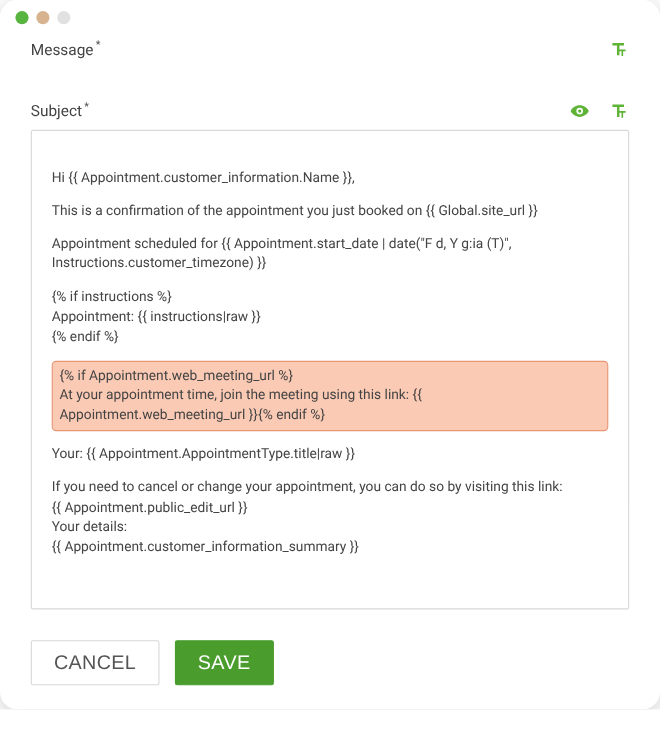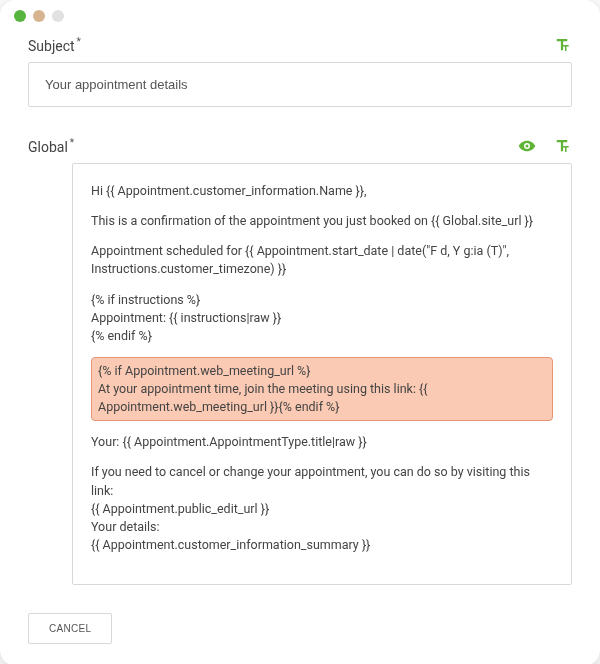--- a/index.html
+++ b/index.html
@@ -48,42 +48,41 @@
     padding: 14px 16px;
     font-size: 13px;
     color: #555;
     outline: none;
     background: #fff;
   }
   .gap { height: 30px; }
   .message-box {
     border: 1px solid #d8d8d8;
     border-radius: 2px;
-    padding: 18px 18px;
+    padding: 34px 18px;
     font-size: 12.5px;
     color: #444;
     line-height: 1.45;
-    margin-left: 44px;
   }
   .message-box p { margin: 0 0 12px 0; }
   .highlight {
     background: #fbcab4;
     border: 1px solid #e89574;
     border-radius: 4px;
     padding: 4px 6px;
     margin: 0 0 12px 0;
   }
   .buttons {
     display: flex;
     gap: 14px;
     margin-top: 28px;
   }
   .btn {
     padding: 9px 20px;
-    font-size: 10px;
+    font-size: 18px;
     font-weight: 500;
     border-radius: 2px;
     cursor: pointer;
     letter-spacing: 0.3px;
   }
   .btn-cancel {
     background: #fff;
     border: 1px solid #d8d8d8;
     color: #555;
   }
@@ -105,39 +104,38 @@
     <div class="dot c1"></div>
     <div class="dot c2"></div>
     <div class="dot c3"></div>
   </div>
 
   <div class="content">
 
     
     <div class="field-label">
       <span>
-        <span>Subject</span><span class="asterisk">*</span>
+        <span>Message</span><span class="asterisk">*</span>
       </span>
       <span class="icons">
         <span class="icon">
           <svg width="20" height="18" viewBox="0 0 24 24" fill="#5fb336">
               <path d="M5 4v3h5.5v12h3V7H19V4z"></path>
               <path d="M13 12v2h3v6h2v-6h3v-2z"></path>
             </svg>
         </span>
       </span>
     </div>
-    <input class="subject-input" type="text" value="Your appointment details" style="">
 
     <div class="gap"></div>
 
     
     <div class="field-label">
       <span>
-        <span>Global</span><span class="asterisk">*</span>
+        <span>Subject</span><span class="asterisk">*</span>
       </span>
       <span class="icons">
         <span class="icon">
           <svg width="22" height="18" viewBox="0 0 24 24" fill="#5fb336">
               <path d="M12 5C7 5 2.73 8.11 1 12c1.73 3.89 6 7 11 7s9.27-3.11 11-7c-1.73-3.89-6-7-11-7zm0 11a4 4 0 110-8 4 4 0 010 8zm0-6a2 2 0 100 4 2 2 0 000-4z"></path>
             </svg>
         </span>
         <span class="icon">
           <svg width="20" height="18" viewBox="0 0 24 24" fill="#5fb336">
               <path d="M5 4v3h5.5v12h3V7H19V4z"></path>
@@ -159,16 +157,17 @@
       <p style="white-space:pre-line">Your: {{ Appointment.AppointmentType.title|raw }}</p>
       <p style="white-space:pre-line;margin-bottom:0">If you need to cancel or change your appointment, you can do so by visiting this link:
 {{ Appointment.public_edit_url }}</p>
       <p style="white-space:pre-line">Your details:
 {{ Appointment.customer_information_summary }}</p>
     </div>
 
     
     <div class="buttons">
       <button class="btn btn-cancel">CANCEL</button>
+      <button class="btn btn-save">SAVE</button>
     </div>
 
   </div>
 </div>
 
 </body></html>

